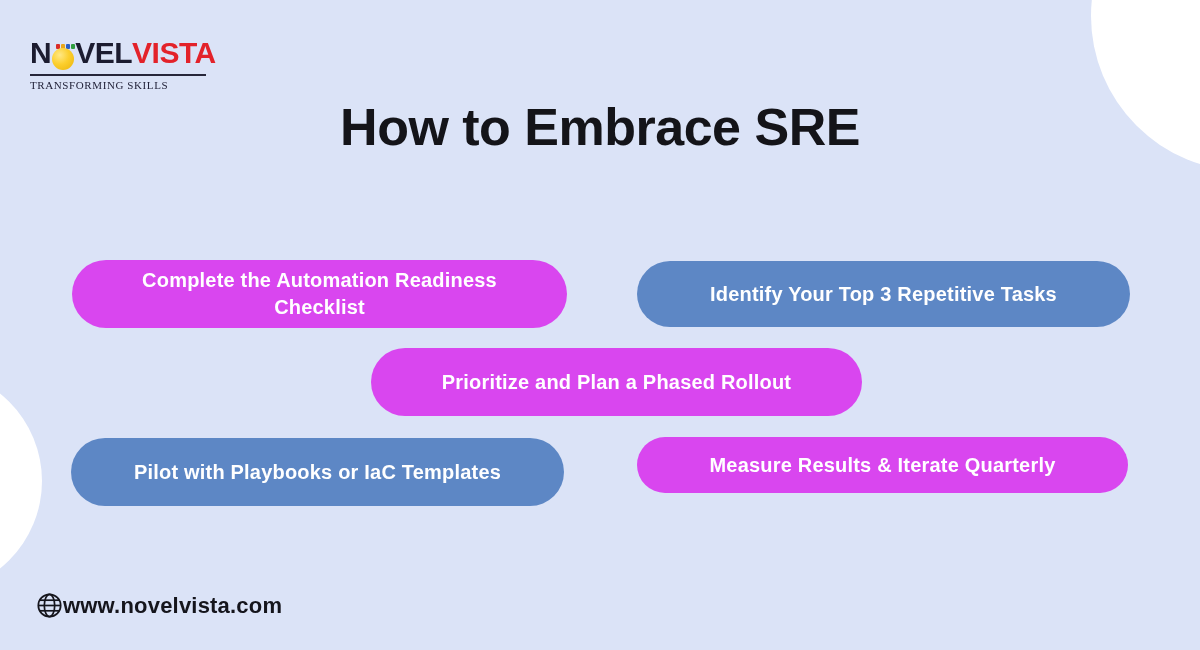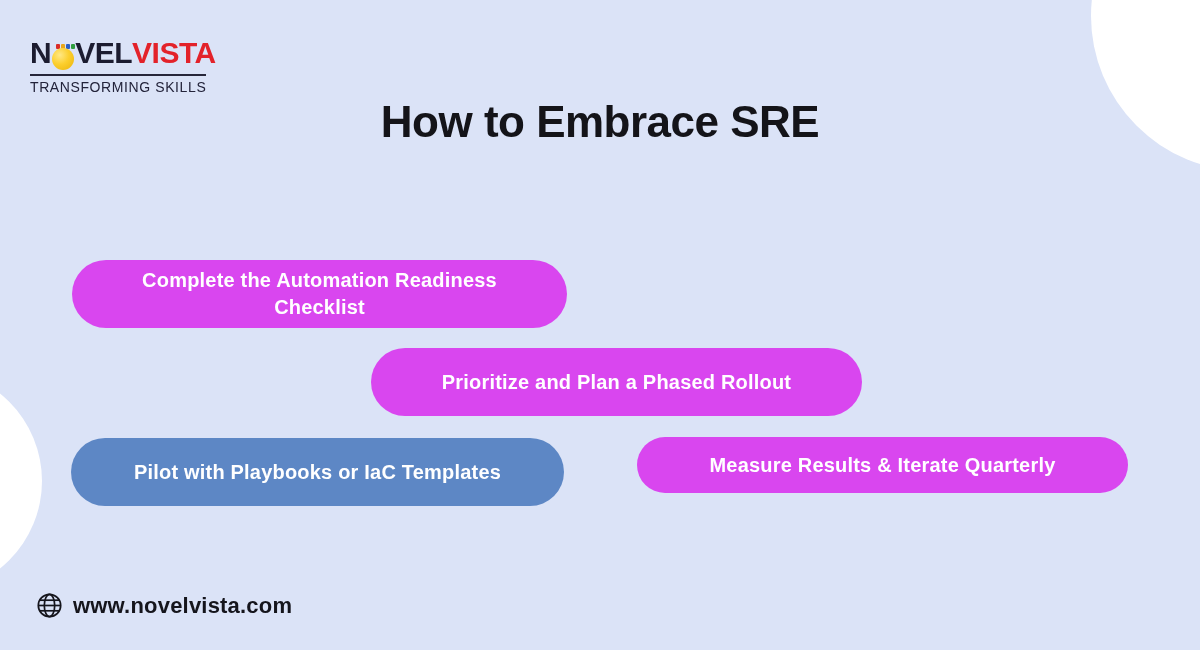--- a/index.html
+++ b/index.html
@@ -55,35 +55,36 @@
   .bulb-cap i:nth-child(2) { background: #e8a71c; }
   .bulb-cap i:nth-child(3) { background: #2b5fc4; }
   .bulb-cap i:nth-child(4) { background: #2f9e3f; }
   .logo-divider {
     margin-top: 6px;
     width: 176px;
     border-top: 2px solid #27273a;
   }
   .logo-tagline {
     margin-top: 3px;
-    font-size: 14px;
+    font-size: 11px;
     letter-spacing: 0.6px;
     color: #23233a;
     white-space: nowrap;
+    font-family: Liberation Serif, serif;
   }
 
   
   .title {
     position: absolute;
     left: 0; top: 94px;
     width: 1200px;
     text-align: center;
     color: #141419;
     font-weight: 800;
-    font-size: 44px;
+    font-size: 52px;
     line-height: 1.28;
     letter-spacing: -0.5px;
   }
 
   
   .pill {
     position: absolute;
     display: flex;
     align-items: center;
     justify-content: center;
@@ -103,21 +104,20 @@
   .pill-3 { left: 371px; top: 348px; width: 491px; height: 68px; }
   .pill-4 { left: 71px;  top: 438px; width: 493px; height: 68px; }
   .pill-5 { left: 637px; top: 437px; width: 491px; height: 56px; }
 
   
   .footer {
     position: absolute;
     left: 36px; top: 592px;
     display: flex;
     align-items: center;
-    gap: 10px;
   }
   .globe { width: 27px; height: 27px; display: block; }
   .footer-url {
     font-size: 22px;
     font-weight: 700;
     color: #15151c;
     letter-spacing: 0.2px;
     text-decoration: none;
   }
 </style>
@@ -148,20 +148,23 @@
     <div class="logo-tagline">TRANSFORMING SKILLS</div>
   </div>
 
   <h1 class="title">
     <div>How to Embrace SRE</div>
   </h1>
 
   <div class="pill dark pill-1">
     <span>Complete the Automation Readiness Checklist</span>
   </div>
+  <div class="pill light pill-2">
+    <span>Identify Your Top 3 Repetitive Tasks</span>
+  </div>
   <div class="pill dark pill-3">
     <span>Prioritize and Plan a Phased Rollout</span>
   </div>
   <div class="pill light pill-4">
     <span>Pilot with Playbooks or IaC Templates</span>
   </div>
   <div class="pill dark pill-5">
     <span>Measure Results &amp; Iterate Quarterly</span>
   </div>
 

